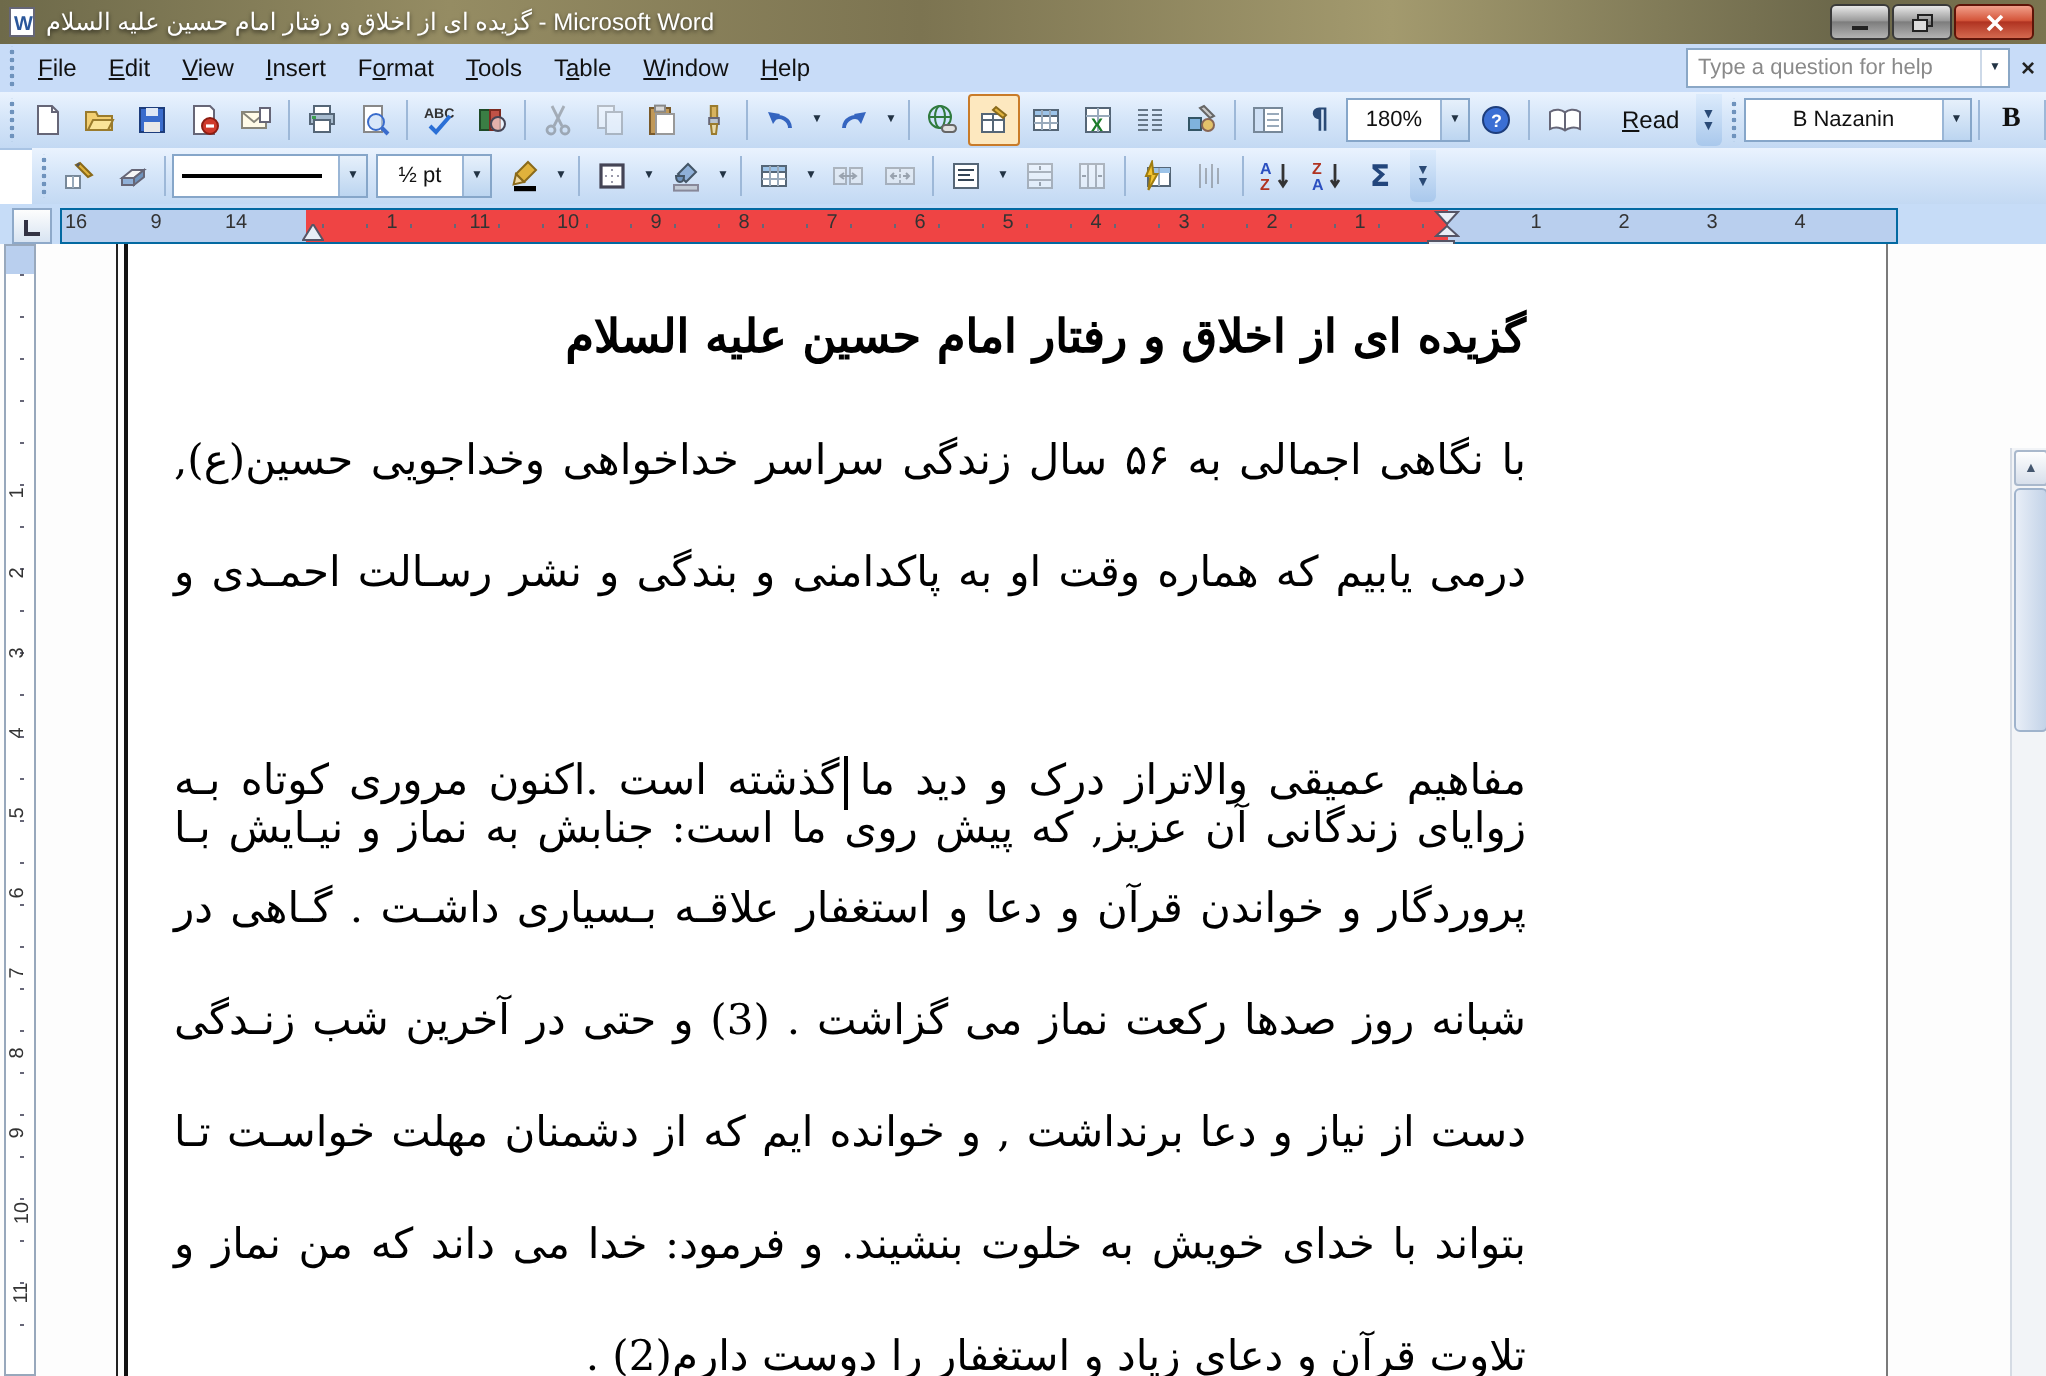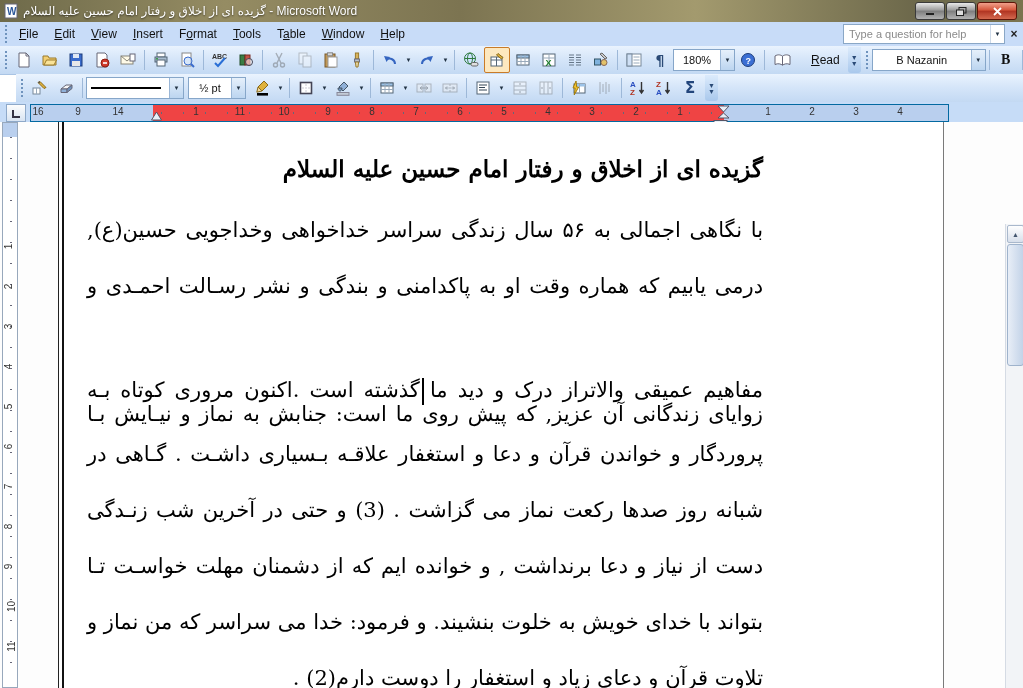--- a/index.html
+++ b/index.html
@@ -567,21 +567,21 @@
     <div id="page">
       <div id="heading">گزیده ای از اخلاق و رفتار امام حسین علیه السلام</div>
       <div id="text-lines">
           <div class="doc-line" style="top: 93px;">با نگاهی اجمالی به ۵۶ سال زندگی سراسر خداخواهی وخداجویی حسین(ع),</div>
           <div class="doc-line" style="top: 149px;">درمی یابیم که هماره وقت او به پاکدامنی و بندگی و نشر رسـالت احمـدی و</div>
           <div class="doc-line" style="top: 205px; margin-top: 48px;">مفاهیم عمیقی والاتراز درک و دید ما گذشته است .اکنون مروری کوتاه بـه</div>
           <div class="doc-line" style="top: 277px;">زوایای زندگانی آن عزیز, که پیش روی ما است: جنابش به نماز و نیـایش بـا</div>
           <div class="doc-line" style="top: 317px;">پروردگار و خواندن قرآن و دعا و استغفار علاقـه بـسیاری داشـت . گـاهی در</div>
           <div class="doc-line" style="top: 373px;">شبانه روز صدها رکعت  نماز می گزاشت . (3) و حتی در آخرین شب زنـدگی</div>
           <div class="doc-line" style="top: 429px;">دست از نیاز و دعا برنداشت , و خوانده  ایم که از دشمنان مهلت خواسـت تـا</div>
-          <div class="doc-line" style="top: 485px;">بتواند با خدای خویش به خلوت بنشیند. و فرمود: خدا می سراسر که من نماز و</div>
+          <div class="doc-line" style="top: 485px;">بتواند با خدای خویش به خلوت بنشیند. و فرمود: خدا می داند که من نماز و</div>
           <div class="doc-line last" style="top: 541px;">تلاوت قرآن و دعای زیاد و استغفار را دوست دارم(2) .</div>
         </div>
       <div id="caret"></div>
     </div>
     <div id="vscroll">
       <div class="sbtn" style="top:1px;">
           <span>▲</span>
         </div>
       <div id="sthumb"></div>
     </div>

